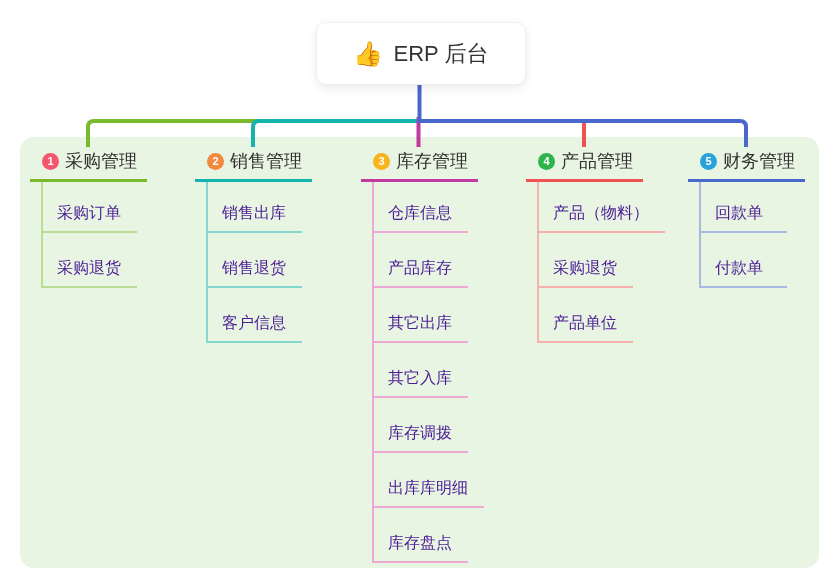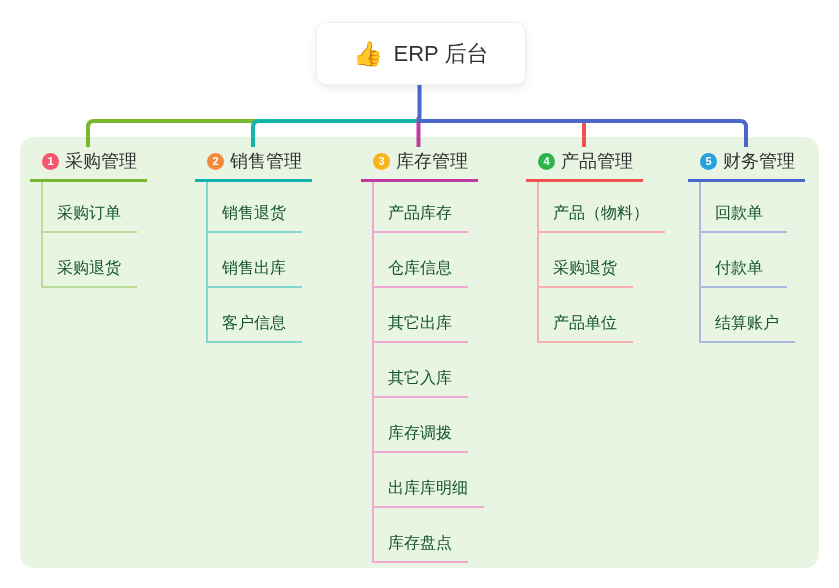--- a/index.html
+++ b/index.html
@@ -42,21 +42,21 @@
   }
   .children{
     margin-left:11px;width:fit-content;
     border-left:2px solid var(--child-line);
   }
   .child-item{
     box-sizing:border-box;height:55px;min-width:86px;width:fit-content;
     display:flex;align-items:flex-end;
     padding:0 16px 7px 14px;
     border-bottom:2px solid var(--child-line);
-    font-size:16px;color:#14532d;white-space:nowrap;
+    font-size:16px;color:#4c1d95;white-space:nowrap;
   }
   .child-item:first-child{height:51px;}
 </style>
 </head>
 <body>
 
 <div class="panel" style="background: rgb(233, 245, 227);"></div>
 
 <svg class="connectors" viewBox="0 0 839 588" xmlns="http://www.w3.org/2000/svg">
     <path d="M419.5 121 H94 Q88 121 88 127 V147" stroke="#78b92e" stroke-width="4" fill="none"></path>
@@ -82,33 +82,33 @@
         <div class="child-item">采购订单</div>
         <div class="child-item">采购退货</div>
       </div>
   </div>
     <div class="branch" style="left: 195px; --line: #14b3ab; --badge: #f28a3e; --child-line: #82d7cf;">
     <div class="branch-title">
       <span class="badge">2</span>
       <span class="branch-title-label">销售管理</span>
     </div>
     <div class="children">
+        <div class="child-item">销售出库</div>
         <div class="child-item">销售退货</div>
-        <div class="child-item">销售出库</div>
         <div class="child-item">客户信息</div>
       </div>
   </div>
     <div class="branch" style="left: 361px; --line: #c13a9f; --badge: #f7b41b; --child-line: #efa8d3;">
     <div class="branch-title">
       <span class="badge">3</span>
       <span class="branch-title-label">库存管理</span>
     </div>
     <div class="children">
+        <div class="child-item">仓库信息</div>
         <div class="child-item">产品库存</div>
-        <div class="child-item">仓库信息</div>
         <div class="child-item">其它出库</div>
         <div class="child-item">其它入库</div>
         <div class="child-item">库存调拨</div>
         <div class="child-item">出库库明细</div>
         <div class="child-item">库存盘点</div>
       </div>
   </div>
     <div class="branch" style="left: 526px; --line: #f15352; --badge: #2db44b; --child-line: #f8b0ac;">
     <div class="branch-title">
       <span class="badge">4</span>
@@ -121,16 +121,15 @@
       </div>
   </div>
     <div class="branch" style="left: 688px; --line: #4a67cb; --badge: #29a2dc; --child-line: #aab9e0;">
     <div class="branch-title">
       <span class="badge">5</span>
       <span class="branch-title-label">财务管理</span>
     </div>
     <div class="children">
         <div class="child-item">回款单</div>
         <div class="child-item">付款单</div>
-        <div class="child-item">结算账户</div>
       </div>
   </div>
   </div>
 
 </body></html>

